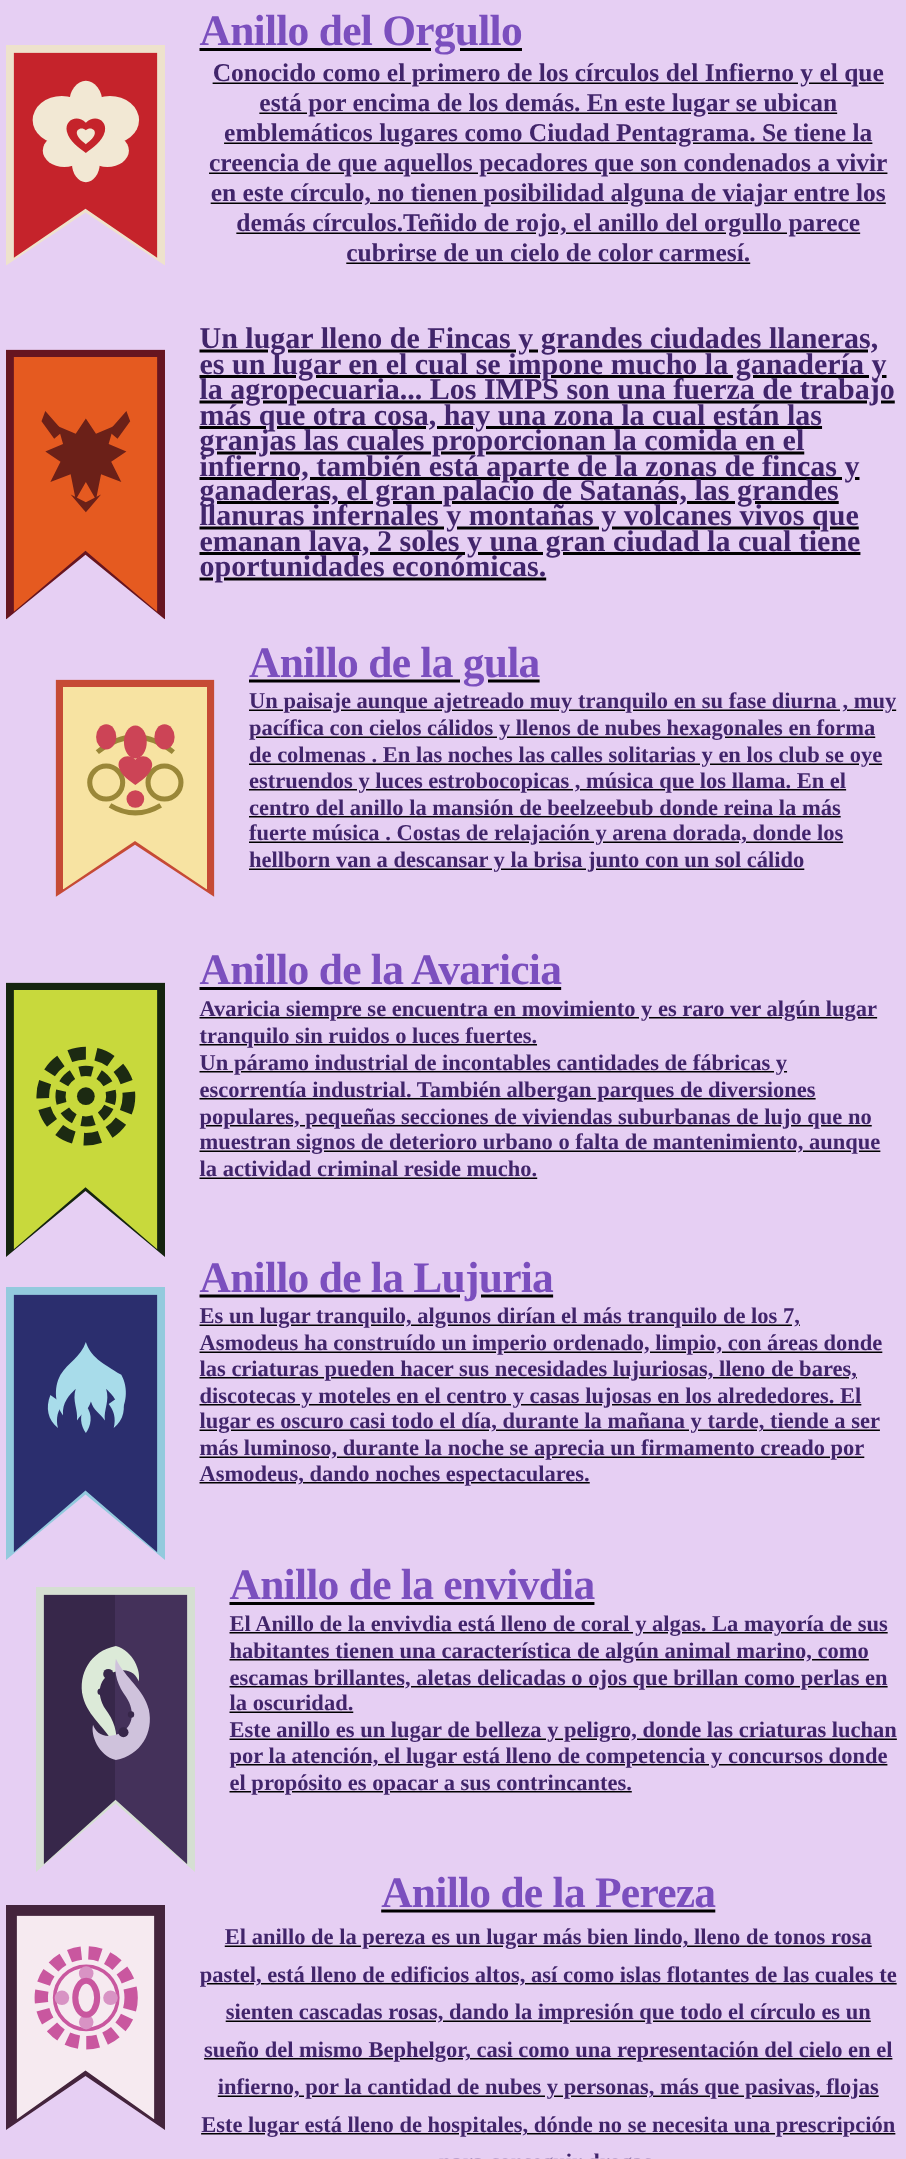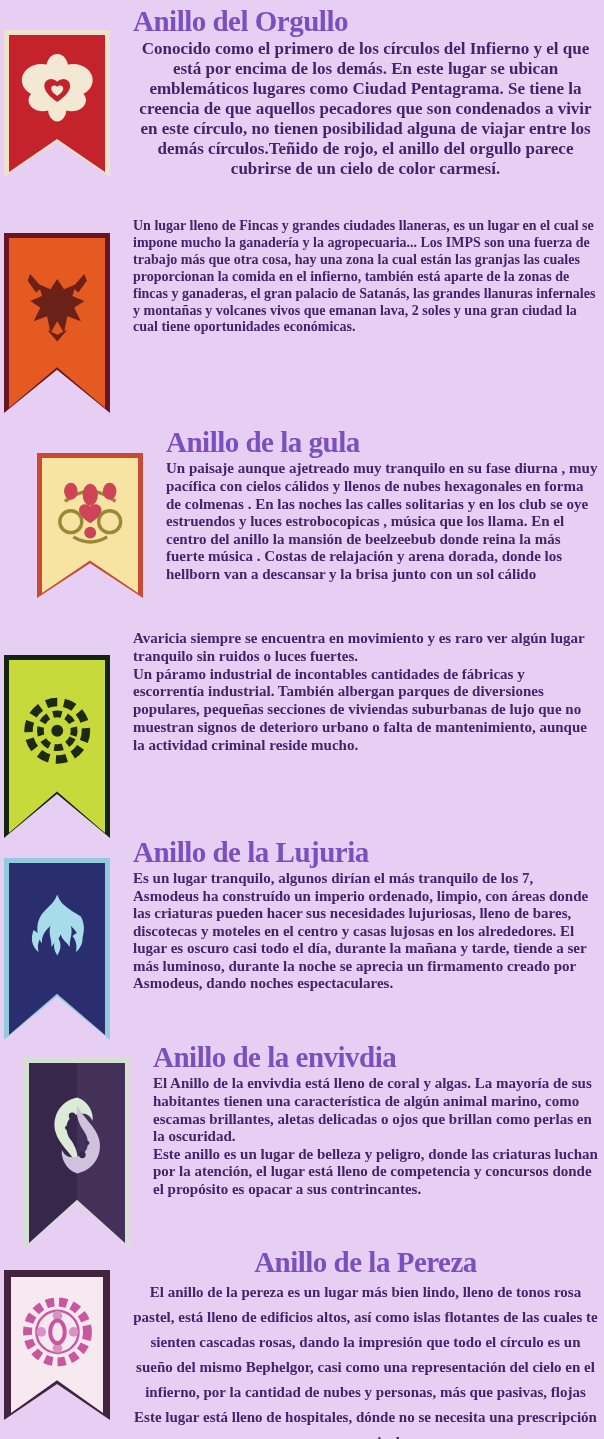--- a/index.html
+++ b/index.html
@@ -16,37 +16,37 @@
     background:var(--b-border,#000);
     clip-path:polygon(0 0,100% 0,100% 100%,50% 76%,0 100%);
   }
   .banner-face{
     position:absolute;inset:5px;
     background:linear-gradient(90deg,var(--b-bg) 0 50%,var(--b-bg2,var(--b-bg)) 50% 100%);
     clip-path:polygon(0 0,100% 0,100% 100%,50% 76%,0 100%);
   }
   .banner-face svg{position:absolute;top:7%;left:6%;width:88%;height:66%;}
   .thick .banner-face{inset:7px;}
-  .content{flex:1;padding:0 6px 0 0;}
+  .content{flex:1;padding:0 6px 0 0;text-decoration:underline;}
   h2{
     margin:2px 0 2px 0;
     font-size:29px;line-height:1.08;
     font-weight:bold;
     color:#7b4fbe;
     letter-spacing:-0.5px;
   }
   p{
     margin:0;
     font-weight:bold;
     color:#41256b;
     white-space:pre-line;
   }
   
   .s1{height:218px;} .s1 h2{margin-top:6px;} .s1 p{font-size:17px;line-height:20px;text-align:center;} .s1 .banner{margin-top:30px;height:147px;}
-  .s2{height:207px;} .s2 p{font-size:14px;line-height:16.9px;} .s2 .banner{margin-top:15px;height:180px;}
+  .s2{height:207px;} .s2 p{font-size:20px;line-height:16.9px;} .s2 .banner{margin-top:15px;height:180px;}
   .s3{height:205px;margin-left:33px;} .s3 p{font-size:15px;line-height:17.6px;} .s3 .banner{margin-top:28px;height:145px;}
   .s4{height:205px;} .s4 p{font-size:15px;line-height:17.8px;} .s4 .banner{margin-top:25px;height:183px;}
   .s5{height:205px;} .s5 p{font-size:15px;line-height:17.5px;} .s5 .banner{margin-top:23px;height:182px;}
   .s6{height:205px;margin-left:20px;} .s6 p{font-size:15px;line-height:17.6px;} .s6 .banner{margin-top:18px;height:190px;}
   .s7{height:194px;text-align:center;} .s7 p{font-size:15px;line-height:25px;} .s7 .banner{margin-top:25px;height:150px;}
 </style>
 </head>
 <body>
 
 <div class="page">
@@ -126,20 +126,21 @@
         <div class="banner-face">
           <svg viewBox="0 0 100 100">
             <circle cx="50" cy="52" r="34" fill="none" stroke="var(--b-emblem)" stroke-width="10" stroke-dasharray="13 8"></circle>
             <circle cx="50" cy="52" r="20" fill="none" stroke="var(--b-emblem)" stroke-width="8" stroke-dasharray="10 6" transform="rotate(25 50 52)"></circle>
             <circle cx="50" cy="52" r="7" fill="var(--b-emblem)"></circle>
           </svg>
         </div>
       </div>
     </div>
     <div class="content">
+      <h2>Anillo de la Avaricia</h2>
       <p>Avaricia siempre se encuentra en movimiento y es raro ver algún lugar tranquilo sin ruidos o luces fuertes.
 Un páramo industrial de incontables cantidades de fábricas y escorrentía industrial. También albergan parques de diversiones populares, pequeñas secciones de viviendas suburbanas de lujo que no muestran signos de deterioro urbano o falta de mantenimiento, aunque la actividad criminal reside mucho.</p>
     </div>
   </section>
 
   <section class="ring s5">
     <div class="banner-col">
       <div class="banner" style="--b-bg: #2b2e6e; --b-border: #93cadd; --b-emblem: #a8dcea;">
         <div class="banner-face">
           <svg viewBox="0 0 100 100" fill="var(--b-emblem)">

